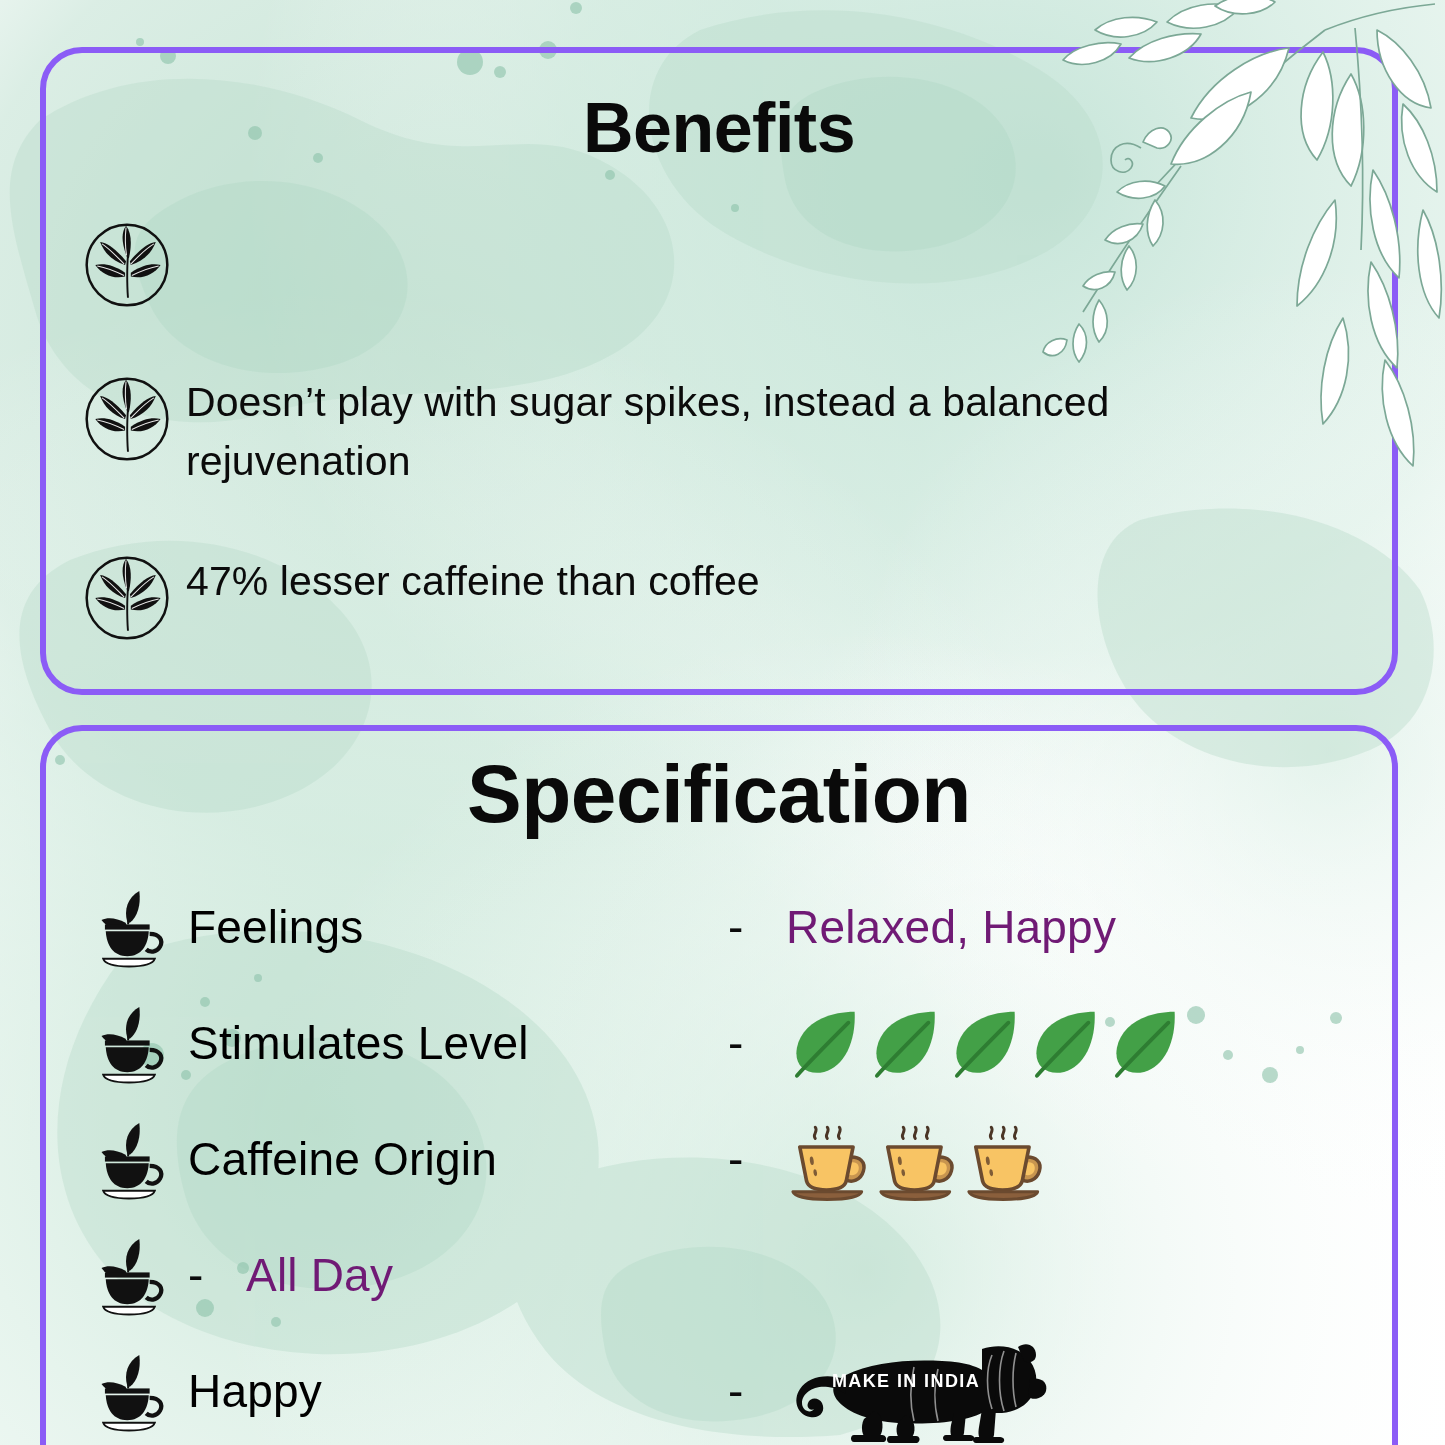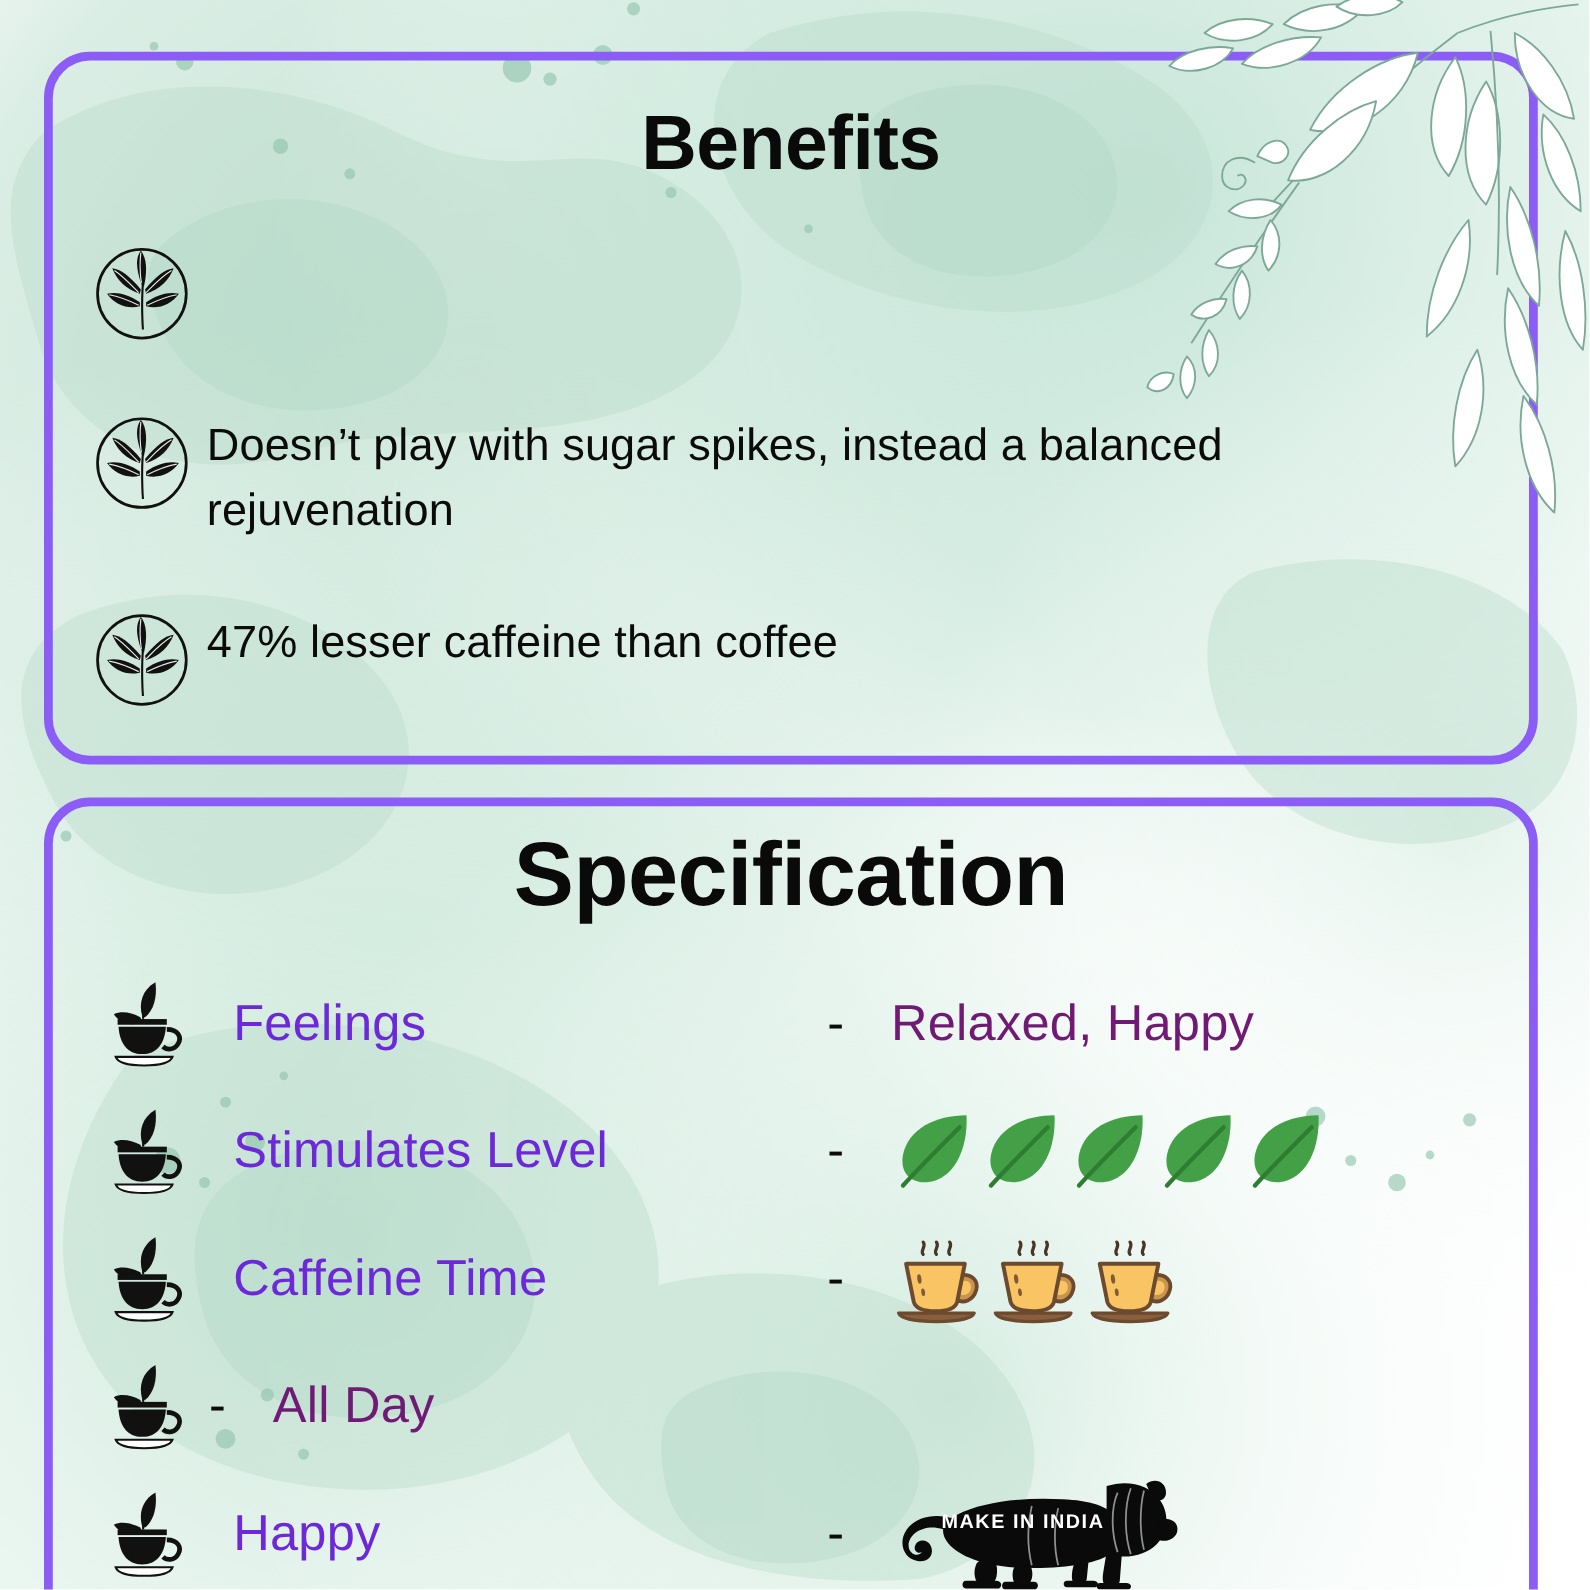--- a/index.html
+++ b/index.html
@@ -31,21 +31,21 @@
     right: 0;
     width: 420px;
     height: 470px;
     z-index: 3;
     pointer-events: none;
   }
 
   
   .card {
     position: absolute;
-    border: 8px solid #8b5cf6;
+    border: 6px solid #8b5cf6;
     border-radius: 42px;
     box-sizing: border-box;
     z-index: 2;
   }
   #benefits-card {
     left: 40px;
     top: 47px;
     width: 1358px;
     height: 648px;
   }
@@ -111,23 +111,22 @@
   }
   .spec-icon {
     flex: 0 0 118px;
     display: flex;
     justify-content: center;
     align-items: center;
   }
   .spec-label {
     flex: 0 0 540px;
     font-size: 46px;
-    color: #6d28d9;
+    color: #000000;
     letter-spacing: 0.2px;
-    margin-left: 22px;
   }
   .spec-dash {
     flex: 0 0 58px;
     font-size: 46px;
     color: #0b0b0b;
     text-align: left;
   }
   .spec-value {
     font-size: 46px;
     color: #701a75;
@@ -384,21 +383,21 @@
             <path d="M48 44 C 44 30, 48 16, 62 8 C 64 24, 60 38, 51 45 Z"></path>
             <path d="M46 45 C 36 40, 26 38, 18 42 C 25 52, 38 55, 48 50 Z"></path>
             <path d="M49 46 C 49 38, 51 30, 56 22" stroke="#111" stroke-width="2.4" fill="none" stroke-linecap="round"></path>
           </g>
           <rect x="22" y="47" width="52" height="6" fill="#111"></rect>
           <path d="M23 55 L 73 55 C 72 72, 64 84, 48 84 C 32 84, 24 72, 23 55 Z" fill="#111"></path>
           <path d="M74 58 C 86 58, 90 66, 86 73 C 82 80, 74 80, 70 76" fill="none" stroke="#111" stroke-width="5"></path>
           <path d="M20 87 L 80 87 C 78 93, 66 96, 50 96 C 34 96, 22 93, 20 87 Z" fill="#fff" stroke="#111" stroke-width="2.2"></path>
         </svg>
       </div>
-      <div class="spec-label">Caffeine Time</div>
+      <div class="spec-label">Caffeine Origin</div>
       <div class="spec-dash">-</div>
       <div class="spec-value rating-row">
         <svg width="86" height="86" viewBox="0 0 100 100" xmlns="http://www.w3.org/2000/svg">
           <g stroke="#4a3526" stroke-width="3.4" fill="none" stroke-linecap="round">
             <path d="M34 26 C 30 22, 38 18, 34 13"></path>
             <path d="M48 26 C 44 22, 52 18, 48 13"></path>
             <path d="M62 26 C 58 22, 66 18, 62 13"></path>
           </g>
           <path d="M72 48 C 86 46, 93 54, 90 64 C 87 75, 76 78, 70 74" fill="#c8954f" stroke="#6b4a2f" stroke-width="4"></path>
           <path d="M76 54 C 83 53, 86 58, 84 64 C 82 69, 76 70, 73 68" fill="#f8c464" stroke="none"></path>

